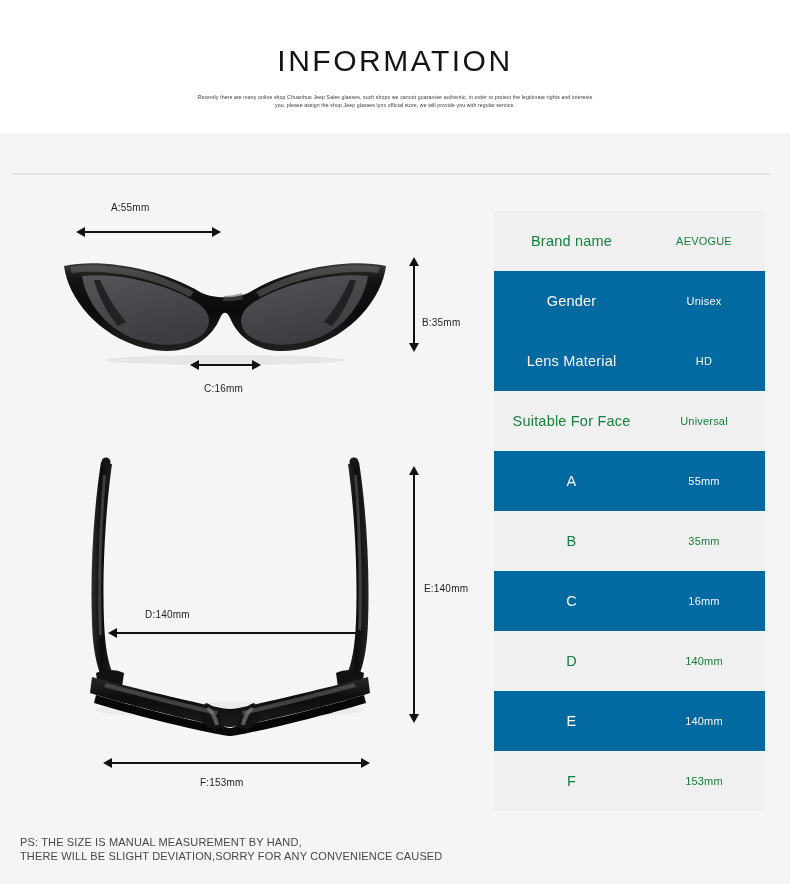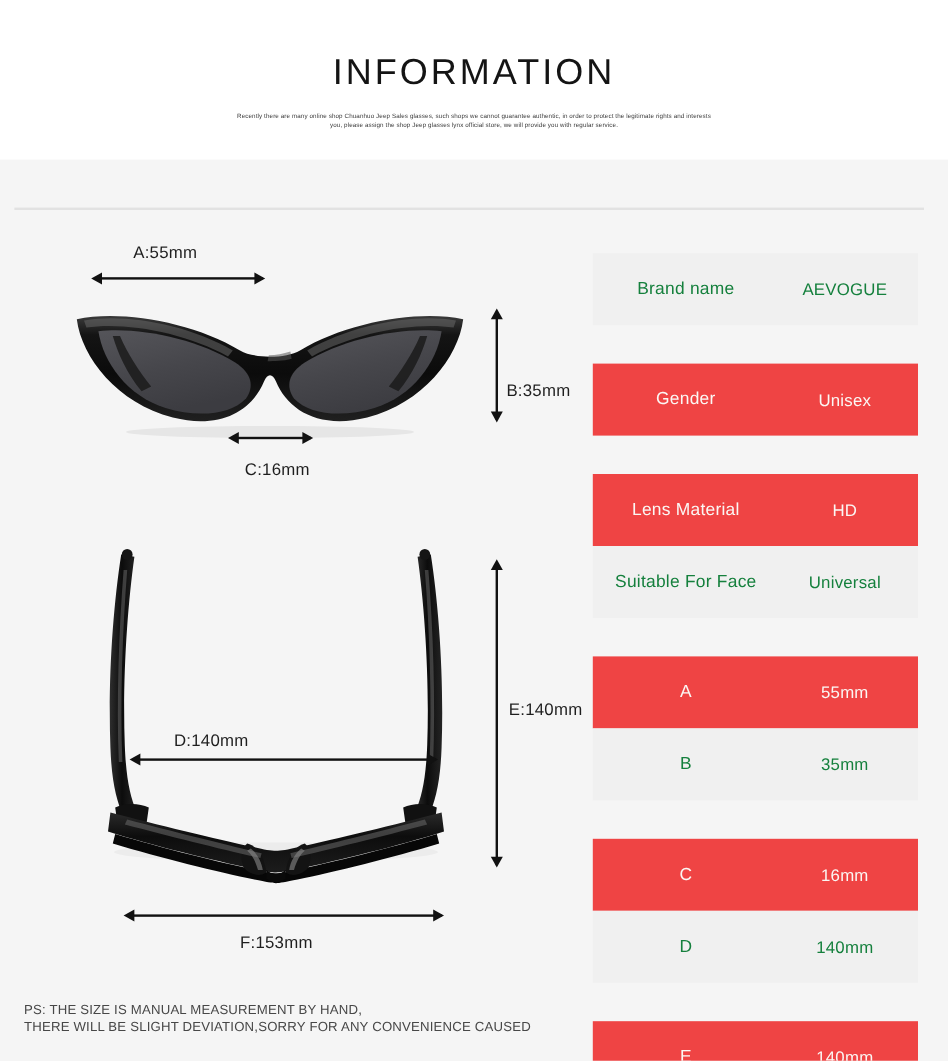--- a/index.html
+++ b/index.html
@@ -61,21 +61,21 @@
   
   .diagram-col {
     position: absolute;
     left: 0; top: 185px;
     width: 494px;
     height: 699px;
   }
 
   .dim-label {
     position: absolute;
-    font-size: 14px;
+    font-size: 10px;
     color: #1e1e1e;
     white-space: nowrap;
     letter-spacing: 0.2px;
   }
 
   
   .arrow-h, .arrow-v {
     position: absolute;
     background: #111;
   }
@@ -120,32 +120,32 @@
     width: 271px;
     border-collapse: collapse;
   }
   .spec-row {
     display: flex;
     align-items: center;
     height: 60px;
     width: 271px;
   }
   .spec-row.light { background: #f0f0f0; color: #15803d; }
-  .spec-row.dark  { background: #ef4444; color: #fbf7f4; margin-top: 32px; }
+  .spec-row.dark  { background: #0369a1; color: #fbf7f4; }
 
   .spec-key {
     flex: 0 0 155px;
     text-align: center;
     font-size: 14.5px;
     letter-spacing: 0.2px;
   }
   .spec-val {
     flex: 1 1 auto;
     text-align: center;
-    font-size: 14px;
+    font-size: 11px;
     letter-spacing: 0.2px;
     padding-right: 6px;
   }
 </style>
 </head>
 <body>
 
 <div id="page">
 
   <div class="header">

